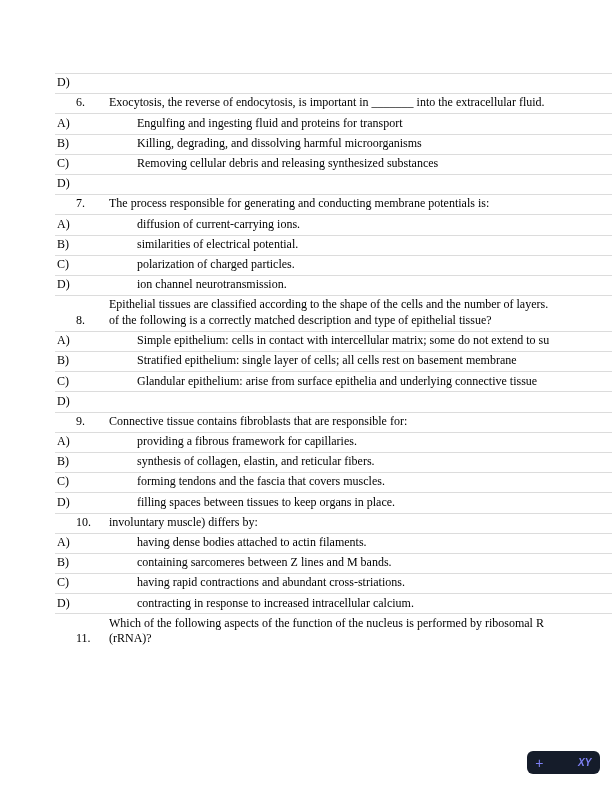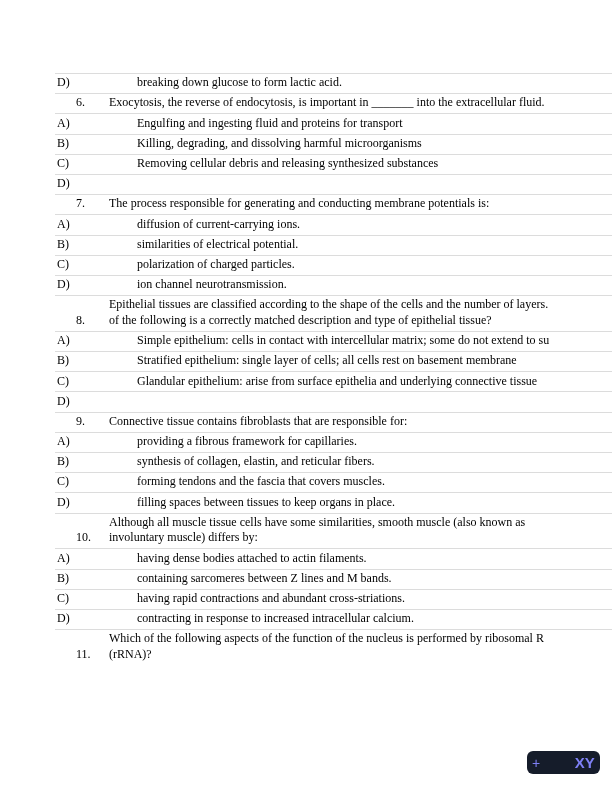--- a/index.html
+++ b/index.html
@@ -82,34 +82,32 @@
     font-weight: 400;
   }
   .logo .study {
     font-weight: bold;
     font-size: 11px;
     letter-spacing: 0.2px;
     margin-top: 37px;
   }
   .logo .xy {
     font-weight: bold;
-    font-size: 15px;
+    font-size: 10px;
     letter-spacing: 0.2px;
+    font-style: italic;
   }
 </style>
 </head>
 <body>
 
 <main class="page">
   <section class="quiz" id="quiz-rows">
       <div class="row opt">
         <div class="label">D)</div>
-        <div class="text">
-          <div class="line">breaking down glucose to form lactic acid.</div>
-        </div>
       </div>
       <div class="row q">
         <div class="label">6.</div>
         <div class="text">
           <div class="line">Exocytosis, the reverse of endocytosis, is important in _______ into the extracellular fluid.</div>
         </div>
       </div>
       <div class="row opt">
         <div class="label">A)</div>
         <div class="text">
@@ -215,21 +213,20 @@
       </div>
       <div class="row opt">
         <div class="label">D)</div>
         <div class="text">
           <div class="line">filling spaces between tissues to keep organs in place.</div>
         </div>
       </div>
       <div class="row q">
         <div class="label">10.</div>
         <div class="text">
-          <div class="line">Although all muscle tissue cells have some similarities, smooth muscle (also known as</div>
           <div class="line">involuntary muscle) differs by:</div>
         </div>
       </div>
       <div class="row opt">
         <div class="label">A)</div>
         <div class="text">
           <div class="line">having dense bodies attached to actin filaments.</div>
         </div>
       </div>
       <div class="row opt">

